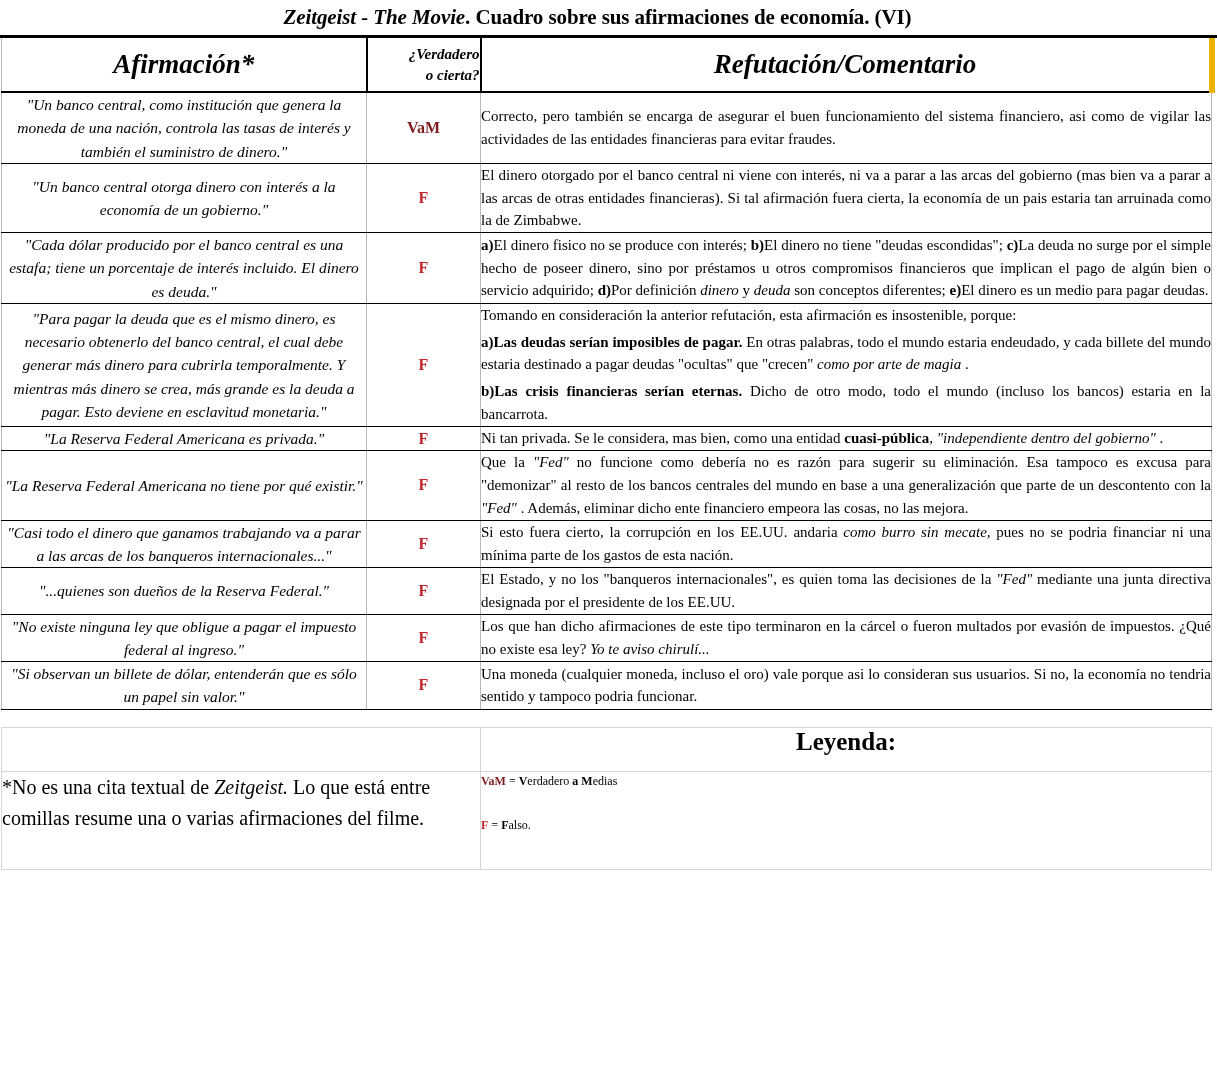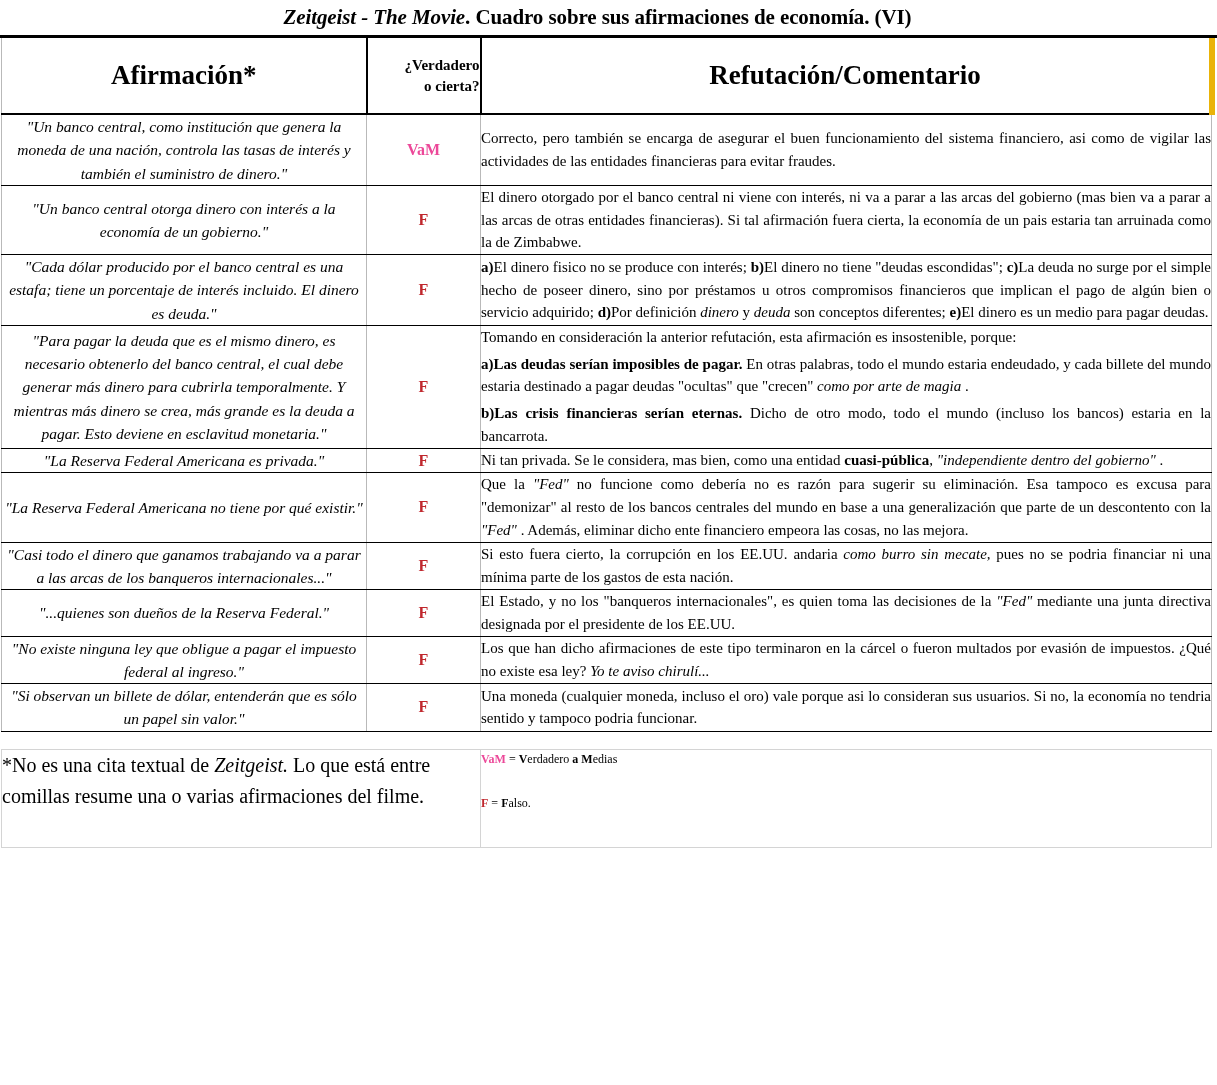--- a/index.html
+++ b/index.html
@@ -57,21 +57,22 @@
     border-right: 1px solid #b9b9b9;
     border-top: 1px solid #000;
     border-bottom: 1px solid #000;
     vertical-align: middle;
     padding: 0;
     box-sizing: border-box;
   }
   table.main thead th {
     border-top: none;
     border-bottom: 2px solid #000;
-    height: 76px;
+    height: 54px;
+    font-style: italic;
   }
   table.main thead th.h1 {
     border-left: 1px solid #b9b9b9;
     border-right: 2px solid #000;
   }
   table.main thead th.h2 {
     border-left: 2px solid #000;
     border-right: 2px solid #000;
   }
   table.main thead th.h3 {
@@ -111,21 +112,21 @@
     border-left: 2px solid #000;
     border-right: 1px solid #000;
     padding: 7px 9px 7px 8px;
     font-size: 15px;
     line-height: 1.52;
     text-align: justify;
     vertical-align: top;
   }
   td.refut p { margin: 0; }
   td.refut p + p { margin-top: 4px; }
-  .vam { color: #ec4899; }
+  .vam { color: #7f1d1d; }
   .f   { color: #c0272d; }
   .i   { font-style: italic; }
   .b   { font-weight: bold; }
 
   
   .spacer { height: 17px; }
 
   
   table.footer {
     border-collapse: collapse;
@@ -273,20 +274,24 @@
 
   <div class="spacer"></div>
 
   <table class="footer">
     <colgroup>
         <col class="f1">
         <col class="f2">
       </colgroup>
     <tbody>
       <tr>
+        <td class="blank-cell"></td>
+        <td class="leyenda-head">Leyenda:</td>
+      </tr>
+      <tr>
         <td class="note" id="footnote-cell"><span>*No es una cita textual de </span><span class="i">Zeitgeist.</span><span>  Lo que está entre comillas resume una o varias afirmaciones del filme.</span></td>
         <td class="legend-body">
           <p class="lg-line">
             <span class="vam b">VaM</span><span id="legend-vam-desc"><span> = </span><span class="b">V</span><span>erdadero </span><span class="b">a </span><span class="b">M</span><span>edias</span></span>
           </p>
           <p class="lg-line second">
             <span class="f b">F</span><span id="legend-f-desc"><span> = </span><span class="b">F</span><span>also.</span></span>
           </p>
         </td>
       </tr>

